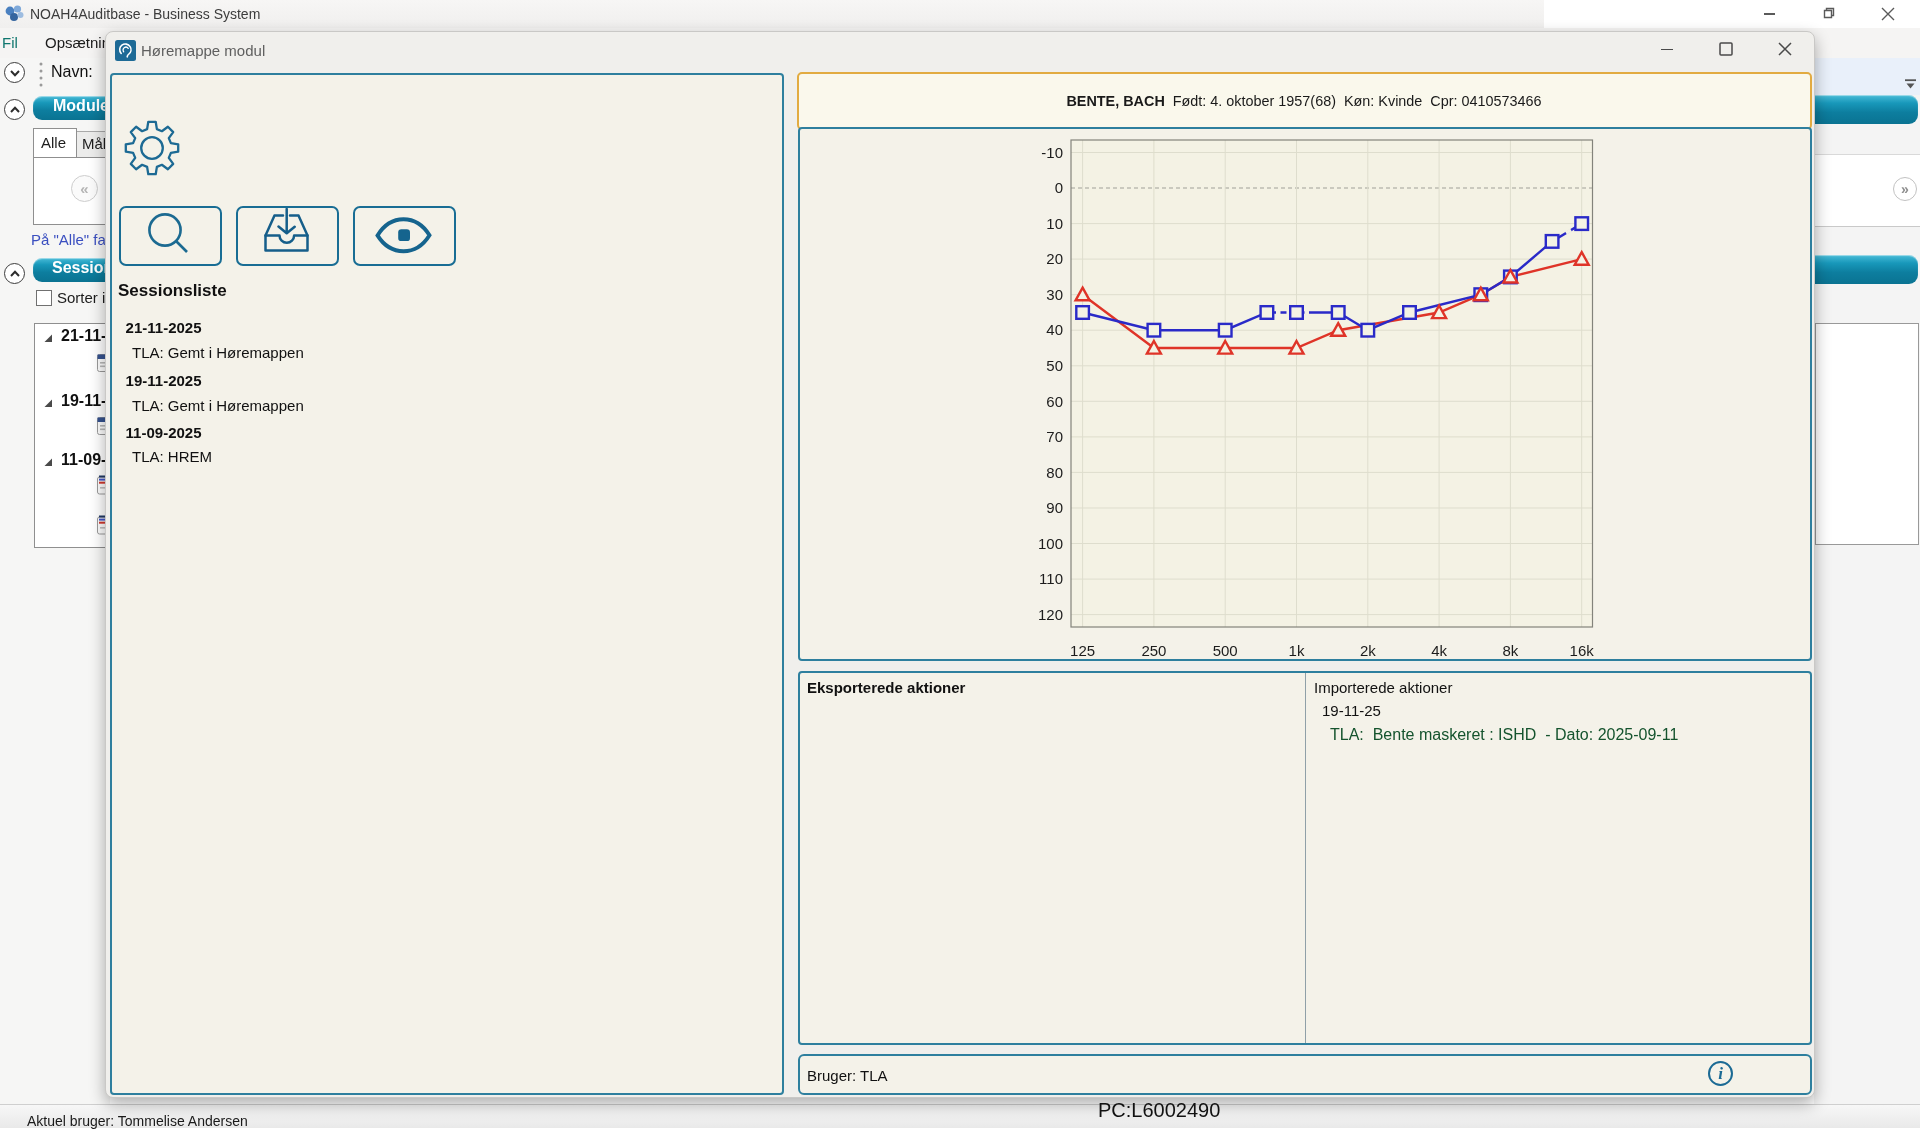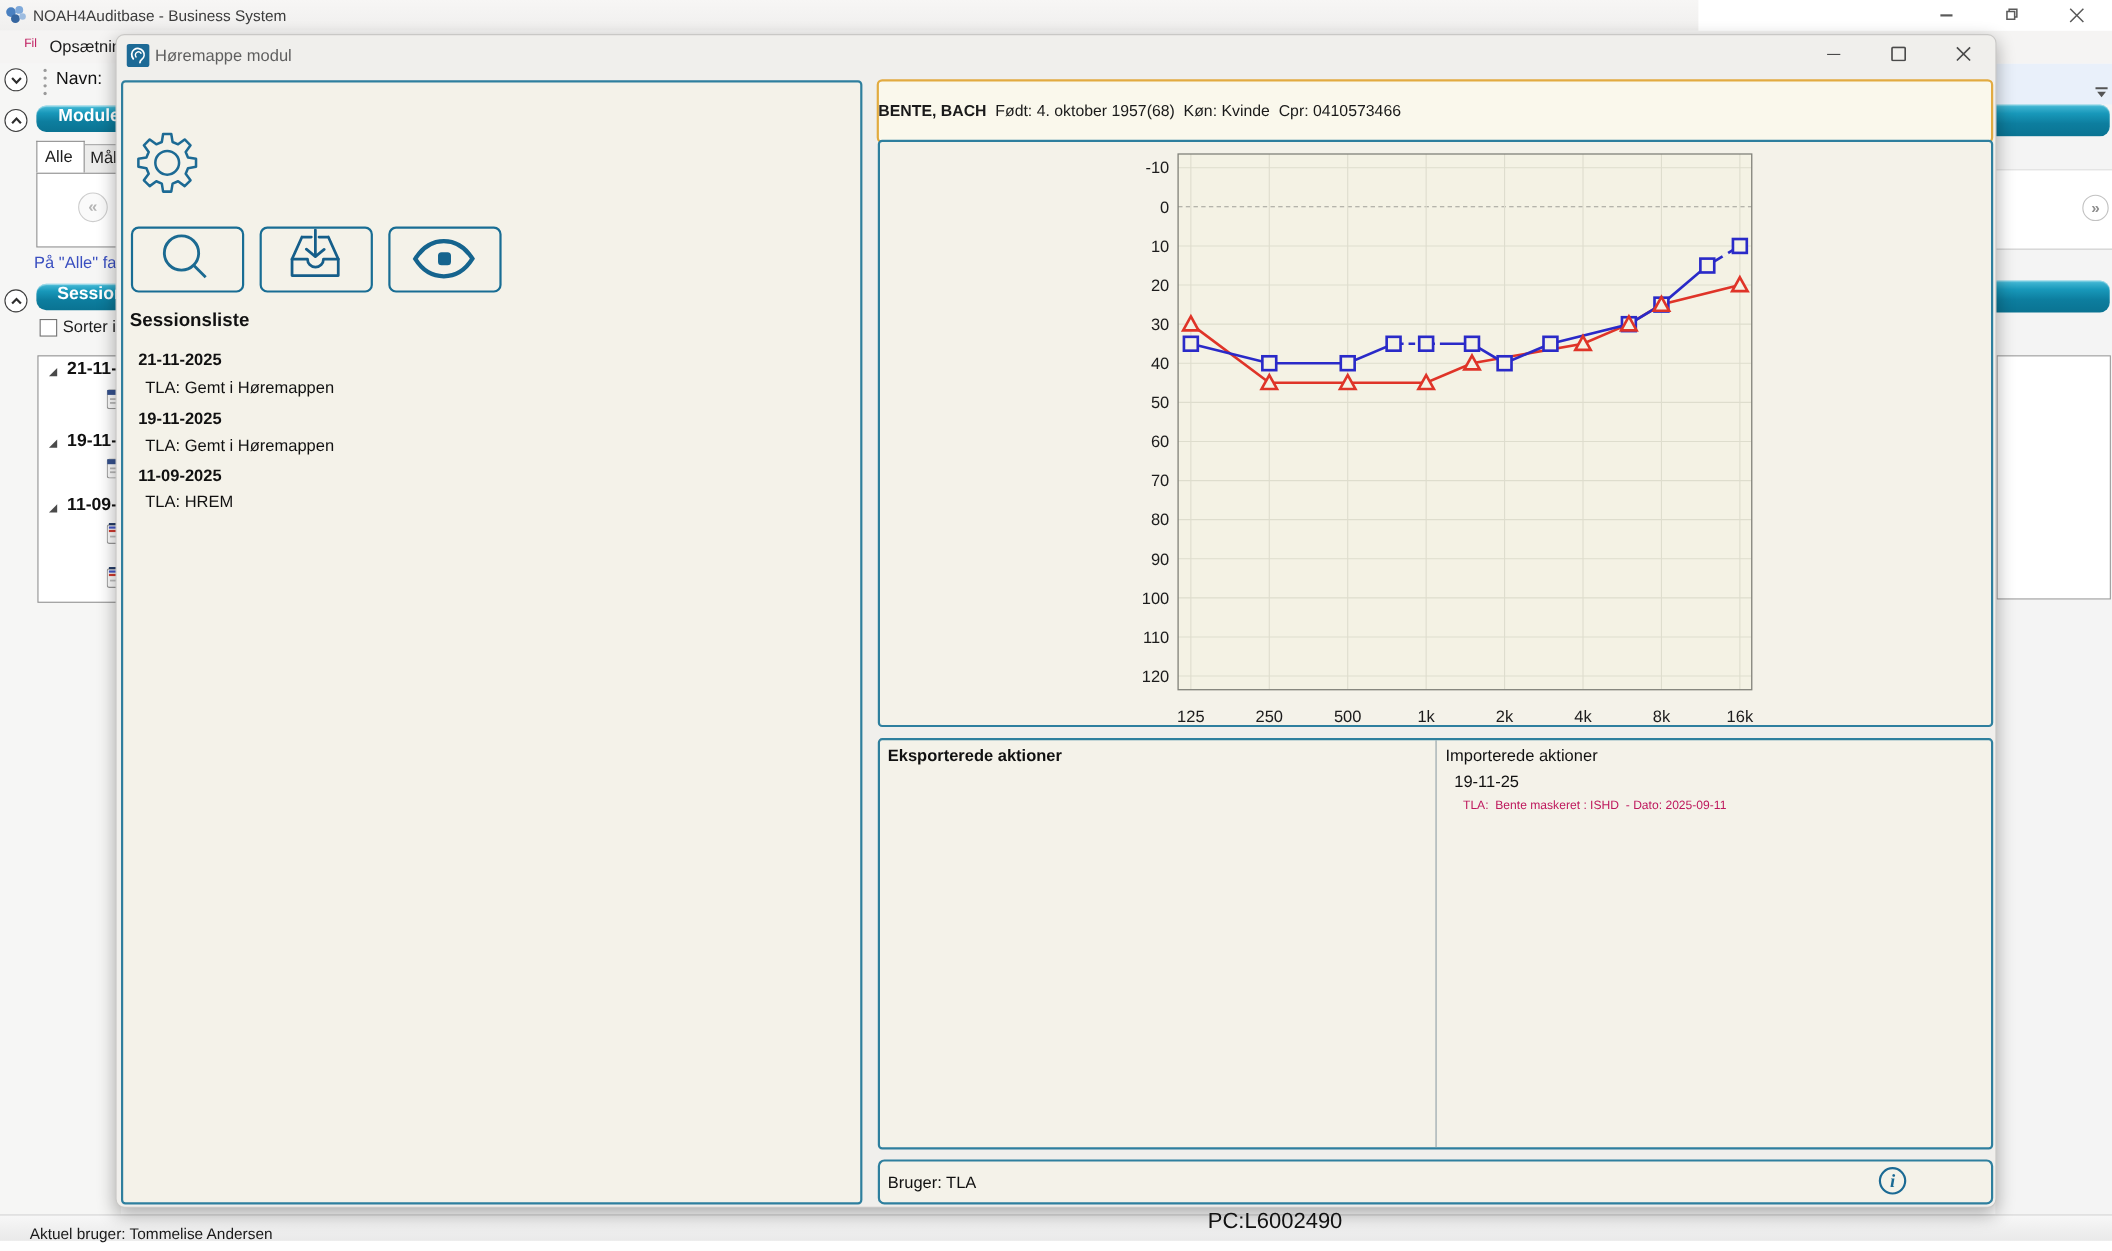--- a/index.html
+++ b/index.html
@@ -20,21 +20,21 @@
   <div class="abs" style="left:30px;top:6px;font-size:14px;color:#3c3c3c">NOAH4Auditbase - Business System</div>
   <div class="abs" style="left:1764px;top:13px;width:11px;height:1.6px;background:#5a5a5a"></div>
   <svg class="abs" style="left:1821px;top:7px" width="14" height="14" viewBox="0 0 14 14">
       <path d="M3.5,3.5 h7 v7 h-7 Z M5.5,3.5 v-2 h7 v7 h-2" fill="none" stroke="#5a5a5a" stroke-width="1.4"></path>
     </svg>
   <svg class="abs" style="left:1881px;top:7px" width="14" height="14" viewBox="0 0 14 14">
       <path d="M1,1 L13,13 M13,1 L1,13" fill="none" stroke="#5a5a5a" stroke-width="1.4"></path>
     </svg>
 </div>
 <div class="abs" style="left:0;top:28px;width:1920px;height:30px;background:#f5f4f3">
-  <div class="abs" style="left:22px;top:6px;font-size:11px;color:#be185d">Fil</div>
+  <div class="abs" style="left:2px;top:6px;font-size:15px;color:#0f766e">Fil</div>
   <div class="abs" style="left:45px;top:6px;font-size:15px;color:#1c1c1c">Opsætning</div>
 </div>
 
 <div class="abs" style="left:0;top:58px;width:110px;height:1046px;background:#f6f6f5"></div>
 <div class="circbtn abs" style="left:4px;top:62px">
     <svg width="12" height="12" viewBox="0 0 12 12">
       <path d="M2,4 L6,8.2 L10,4" fill="none" stroke="#2d2d2d" stroke-width="2"></path>
     </svg>
   </div>
 <svg class="abs" style="left:38px;top:61px" width="6" height="26" viewBox="0 0 6 26">
@@ -173,21 +173,21 @@
     </svg>
   </div>
   <div class="abs" style="left:12px;top:249px;font-size:17px;font-weight:bold;color:#111">Sessionsliste</div>
   <div class="abs" style="left:19.6px;top:287px;font-size:15px;font-weight:bold;color:#111">21-11-2025</div>
   <div class="abs" style="left:26px;top:312px;font-size:15px;color:#111">TLA: Gemt i Høremappen</div>
   <div class="abs" style="left:19.6px;top:339.5px;font-size:15px;font-weight:bold;color:#111">19-11-2025</div>
   <div class="abs" style="left:26px;top:364.7px;font-size:15px;color:#111">TLA: Gemt i Høremappen</div>
   <div class="abs" style="left:19.6px;top:392.4px;font-size:15px;font-weight:bold;color:#111">11-09-2025</div>
   <div class="abs" style="left:26px;top:415.7px;font-size:15px;color:#111">TLA: HREM</div>
 
-  <div class="abs" style="left:690.5px;top:40px;width:1015px;height:58px;background:#faf8ec;border:2px solid #e2ab41;border-radius:5px;display:flex;align-items:center;">
+  <div class="abs" style="left:690.5px;top:40px;width:1015px;height:58px;background:#faf8ec;border:2px solid #e2ab41;border-radius:5px;display:flex;align-items:center;justify-content:center">
     <div style="font-size:14.4px;color:#1a1a1a;white-space:nowrap"><b>BENTE, BACH</b>&nbsp; Født: 4. oktober 1957(68) &nbsp;Køn: Kvinde &nbsp;Cpr: 0410573466</div>
   </div>
 
   <div class="abs" style="left:692px;top:95px;width:1013.5px;height:534px;background:#f4f2e9;border:2px solid #2e7f9e;border-radius:4px"></div>
   <div class="abs" style="left:692px;top:96px;width:1014px;height:533px">
       <svg width="1014" height="533" viewBox="0 0 1014 533" style="position:absolute;left:0;top:0">
 <rect x="273" y="12" width="521.5" height="487" fill="#f4f2e4" stroke="none"></rect>
 <line x1="273" y1="24.5" x2="794.5" y2="24.5" stroke="#deddcd" stroke-width="1"></line>
 <line x1="273" y1="60.0" x2="794.5" y2="60.0" stroke="#a0a098" stroke-width="1" stroke-dasharray="4 3"></line>
 <line x1="273" y1="95.6" x2="794.5" y2="95.6" stroke="#deddcd" stroke-width="1"></line>
@@ -261,19 +261,19 @@
 <text x="712.4" y="528" font-size="15" text-anchor="middle" fill="#1c1c1c">8k</text>
 <text x="783.7" y="528" font-size="15" text-anchor="middle" fill="#1c1c1c">16k</text>
 </svg>
     </div>
 
   <div class="abs" style="left:692px;top:638.5px;width:1013.5px;height:374.5px;background:#f4f2e9;border:2px solid #2e7f9e;border-radius:4px"></div>
   <div class="abs" style="left:1199px;top:641px;width:1px;height:370px;background:#8fa0a8"></div>
   <div class="abs" style="left:701px;top:647px;font-size:15px;font-weight:bold;color:#111">Eksporterede aktioner</div>
   <div class="abs" style="left:1208px;top:647px;font-size:15px;font-weight:normal;color:#111">Importerede aktioner</div>
   <div class="abs" style="left:1216px;top:670px;font-size:15px;color:#111">19-11-25</div>
-  <div class="abs" style="left:1224px;top:694px;font-size:11px;color:#be185d">TLA:&nbsp; Bente maskeret : ISHD&nbsp; - Dato: 2025-09-11</div>
+  <div class="abs" style="left:1224px;top:694px;font-size:16px;color:#14532d">TLA:&nbsp; Bente maskeret : ISHD&nbsp; - Dato: 2025-09-11</div>
 
   <div class="abs" style="left:692px;top:1022px;width:1013.5px;height:41px;background:#f4f2e9;border:2px solid #2e7f9e;border-radius:6px"></div>
   <div class="abs" style="left:701px;top:1035px;font-size:15px;color:#111">Bruger: TLA</div>
   <div class="abs" style="left:992px;top:1067px;font-size:20px;color:#111">PC:L6002490</div>
   <div class="abs" style="left:1602px;top:1029px;width:25px;height:25px;border-radius:50%;border:2px solid #1b6a94;color:#1b6a94;text-align:center;font-family:'Liberation Serif',serif;font-style:italic;font-weight:bold;font-size:17px;line-height:22px">i</div>
 </div>
 
 </body></html>

